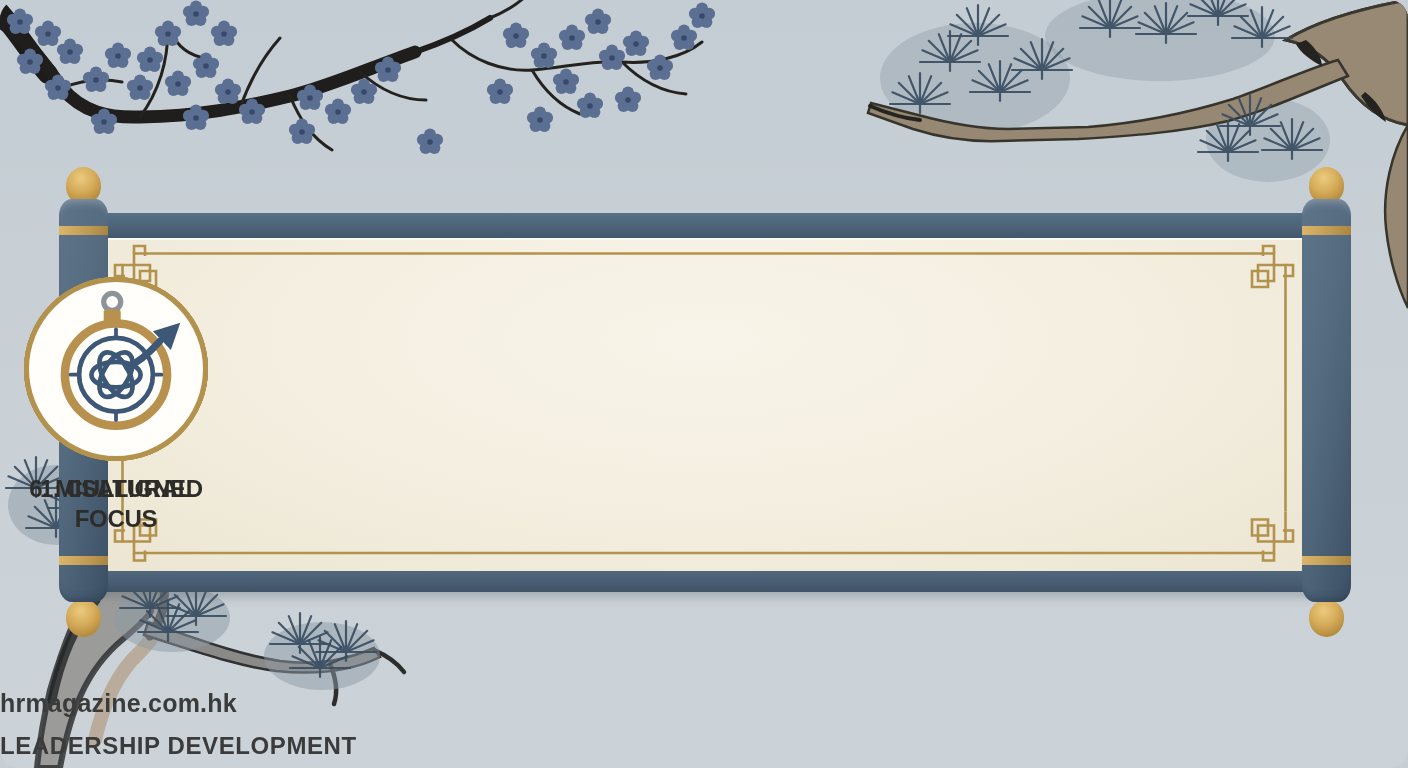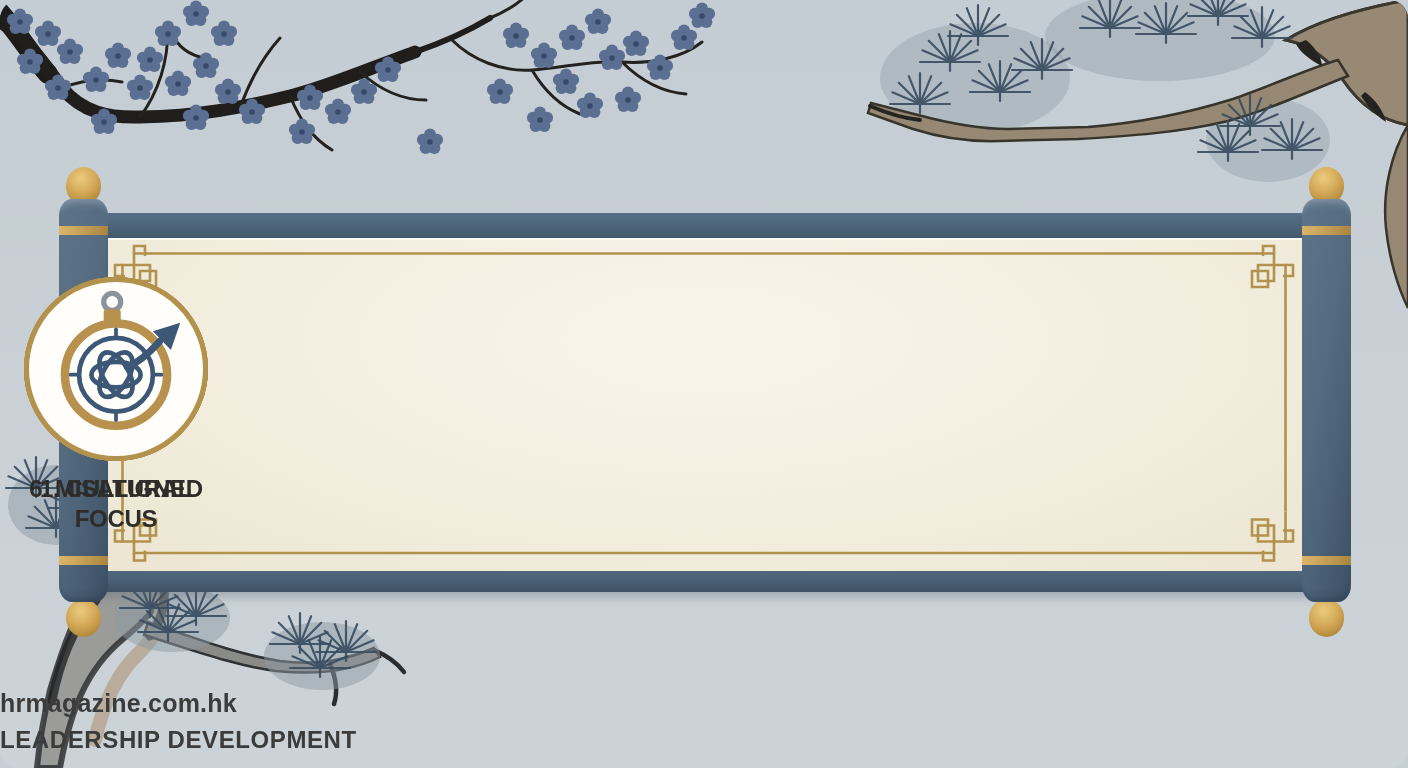--- a/index.html
+++ b/index.html
@@ -30,21 +30,21 @@
   .item:nth-of-type(4){left:821px;}
   .item:nth-of-type(5){left:1054px;}
   .badge{width:184px;height:184px;margin:0 auto;border-radius:50%;background:#fffefb;border:5px solid #b3924d;box-sizing:border-box;overflow:hidden;}
   .badge svg{display:block;width:174px;height:174px;}
   .label{margin-top:13px;font-weight:bold;font-size:24px;line-height:30px;color:#2d2c29;letter-spacing:-0.3px;}
   .label span{display:block;}
 
   
   .footer{position:absolute;left:0;width:1408px;top:689px;color:#3b3b3b;}
   .site{font-size:25px;font-weight:600;letter-spacing:0.2px;}
-  .caption{margin-top:8px;font-size:24px;font-weight:600;letter-spacing:0.6px;}
+  .caption{margin-top:14px;font-size:24px;font-weight:600;letter-spacing:0.6px;}
 </style>
 </head>
 <body>
 
 <div class="stage">
 
   <svg class="bg-art" viewBox="0 0 1408 768">
     <defs>
       <g id="blossom">
         <circle cx="0" cy="-7.5" r="6"></circle>

